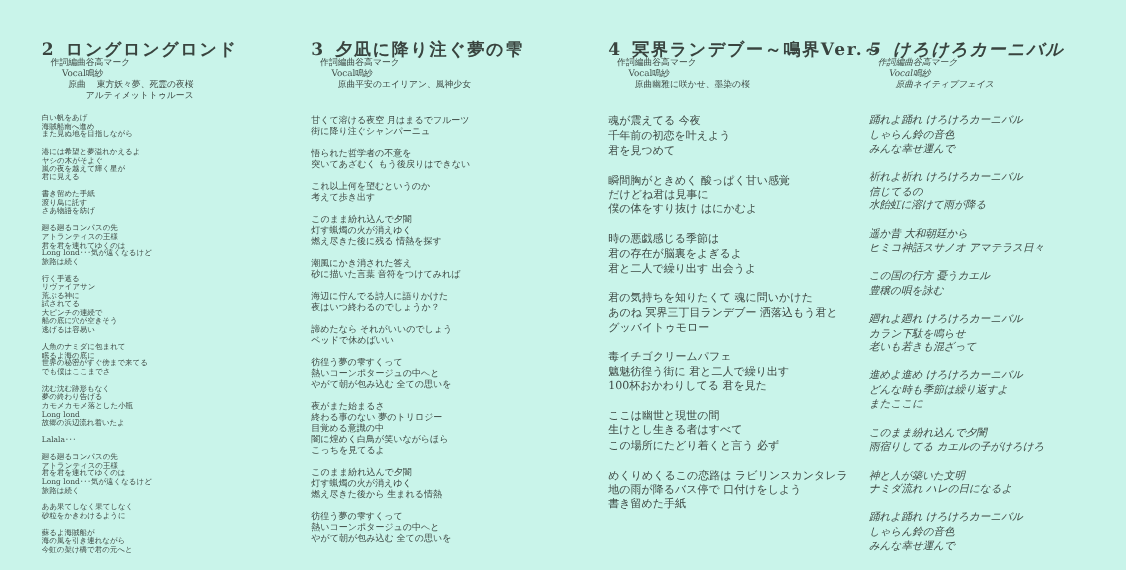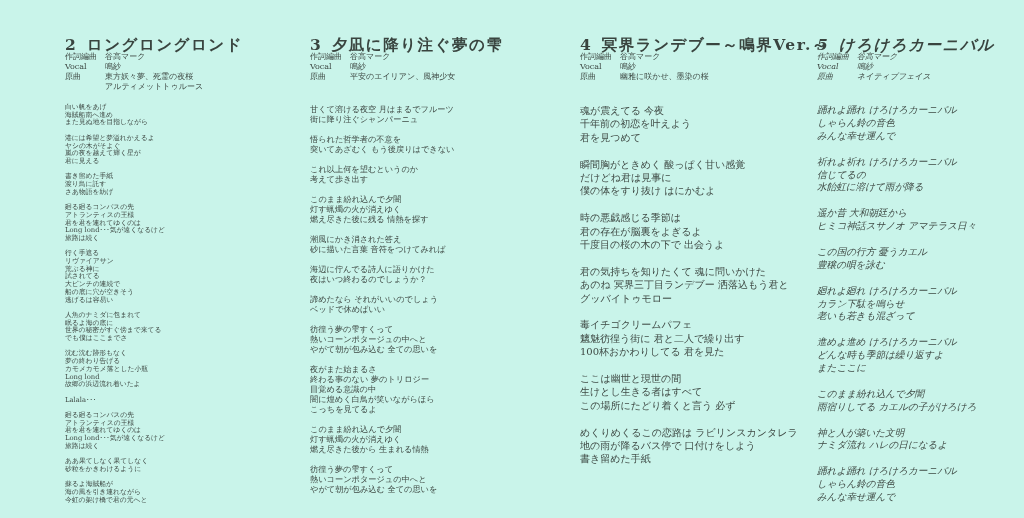--- a/index.html
+++ b/index.html
@@ -3,32 +3,32 @@
 <meta charset="utf-8">
 <style>
   html,body{margin:0;padding:0;}
   body{
     width:1024px;height:518px;overflow:hidden;position:relative;
     background:#c9f4ea;
     font-family:"DejaVu Serif","Liberation Serif",serif;
     color:#3f4a45;
   }
   .sheet{position:absolute;inset:0;}
-  .song{position:absolute;top:0;bottom:0;margin-left:27px;}
+  .song{position:absolute;top:0;bottom:0;}
   .song-0{left:38px;width:240px;  --fs:6.8px; --lh:7.7px;}
   .song-1{left:283px;width:255px; --fs:8.2px; --lh:10px;}
   .song-2{left:553px;width:232px; --fs:10px;  --lh:13.4px;}
   .song-3{left:790px;width:230px;font-style:italic; --fs:9.6px; --lh:12.9px;}
   .song-title{
     position:absolute;top:22px;left:0;white-space:nowrap;
     font-size:15.5px;font-weight:bold;letter-spacing:1.5px;color:#39443f;
   }
   .song-number{margin-right:11px;letter-spacing:0;}
   .credits{position:absolute;top:52px;left:0;font-size:8px;line-height:10px;}
-  .credit-row{display:flex;}
+  .credit-row{display:flex;text-align:right;}
   .credit-label{width:40px;flex:0 0 40px;}
   .credit-value{white-space:pre-line;}
   .lyrics{position:absolute;top:104px;left:0;font-size:var(--fs);}
   .stanza{margin:0 0 var(--lh) 0;}
   .line{line-height:var(--lh);white-space:nowrap;}
 </style>
 </head>
 <body>
 
 <div class="sheet">
@@ -211,21 +211,21 @@
           <div class="line">君を見つめて</div>
         </div>
         <div class="stanza">
           <div class="line">瞬間胸がときめく 酸っぱく甘い感覚</div>
           <div class="line">だけどね君は見事に</div>
           <div class="line">僕の体をすり抜け はにかむよ</div>
         </div>
         <div class="stanza">
           <div class="line">時の悪戯感じる季節は</div>
           <div class="line">君の存在が脳裏をよぎるよ</div>
-          <div class="line">千度目の桜の木の下で 出会うよ</div>
+          <div class="line">君と二人で繰り出す 出会うよ</div>
         </div>
         <div class="stanza">
           <div class="line">君の気持ちを知りたくて 魂に問いかけた</div>
           <div class="line">あのね 冥界三丁目ランデブー 洒落込もう君と</div>
           <div class="line">グッバイトゥモロー</div>
         </div>
         <div class="stanza">
           <div class="line">毒イチゴクリームパフェ</div>
           <div class="line">魑魅彷徨う街に 君と二人で繰り出す</div>
           <div class="line">100杯おかわりしてる 君を見た</div>

